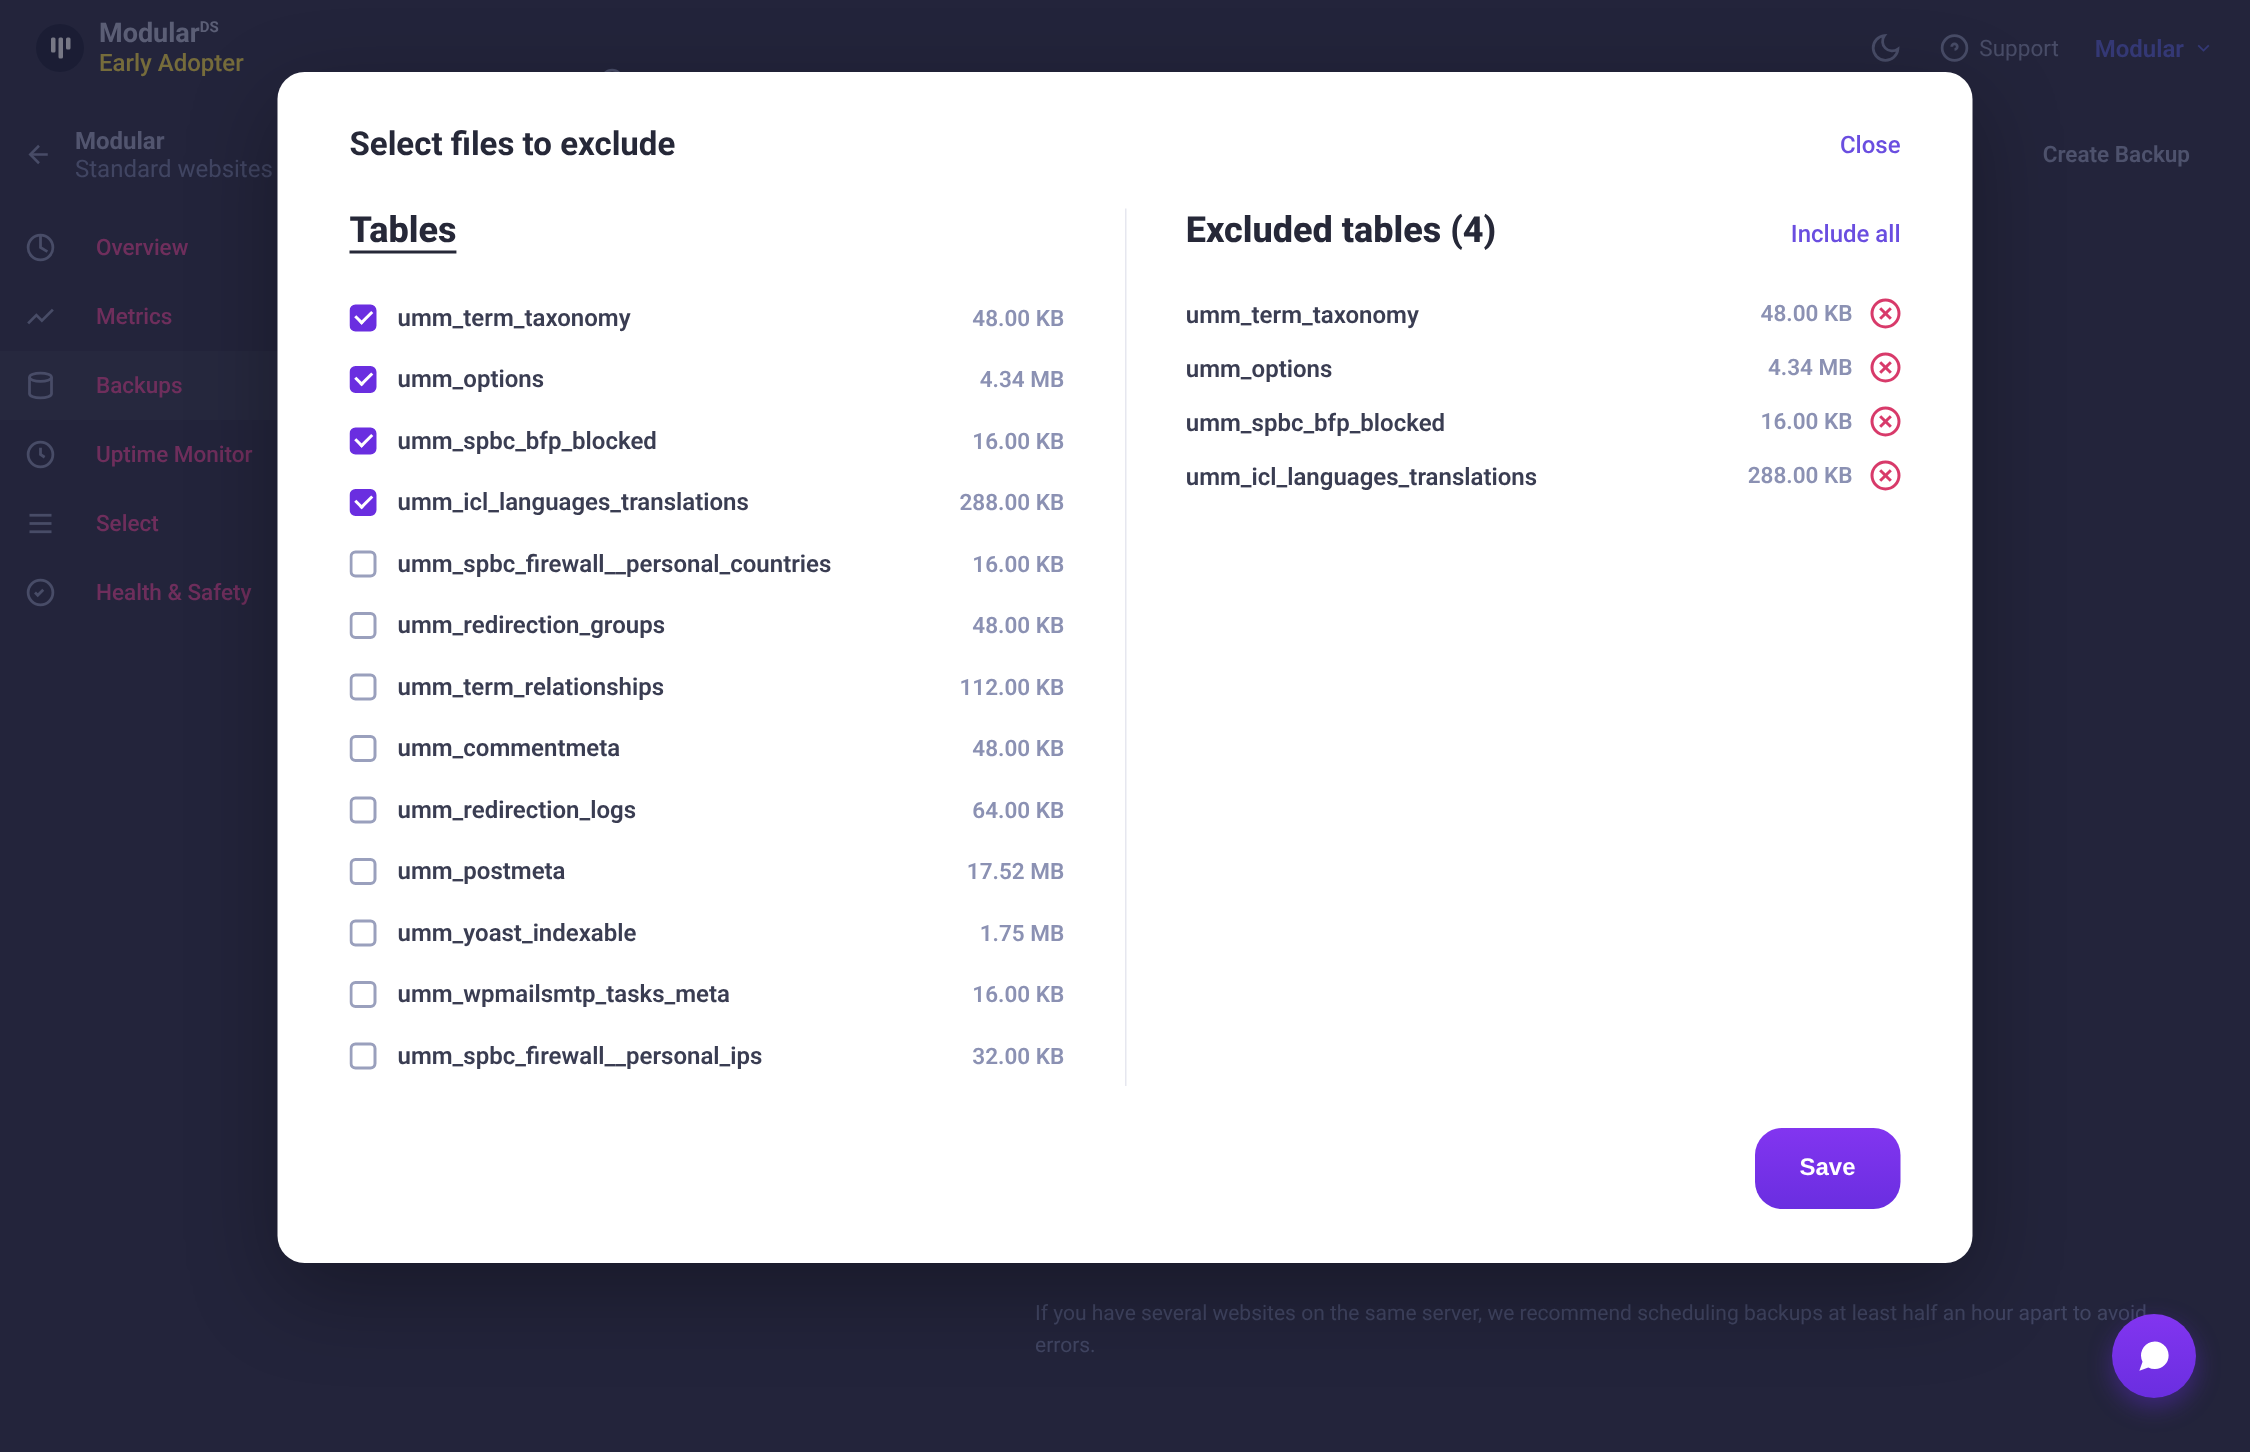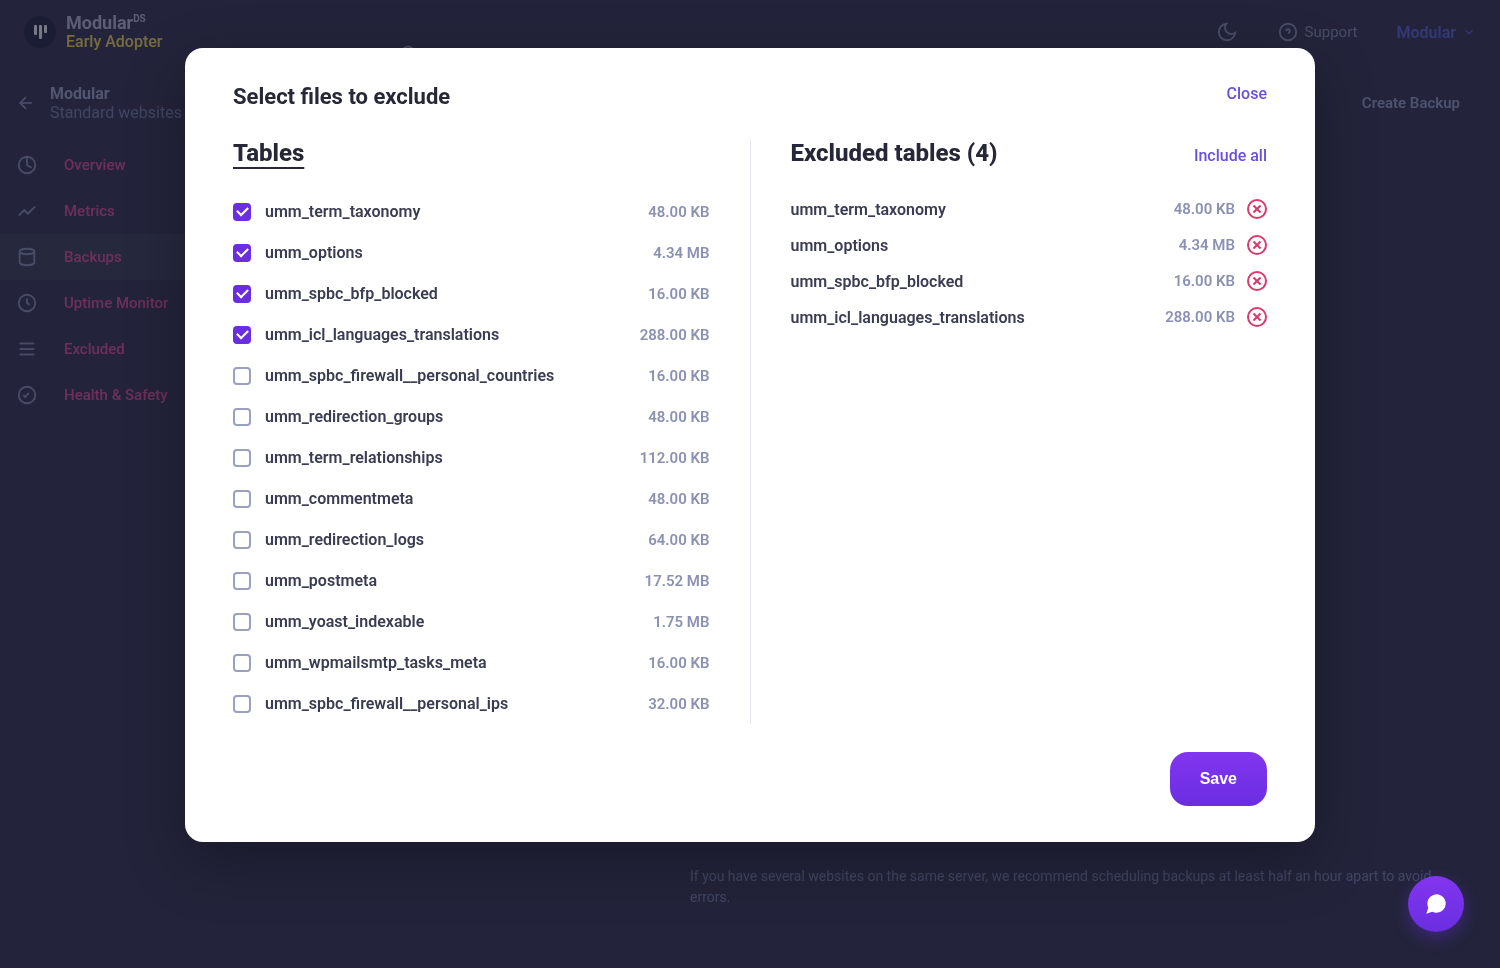--- a/index.html
+++ b/index.html
@@ -46,21 +46,21 @@
   color: #7880a8;
   display: flex;
   align-items: center;
   gap: 10px;
   font-size: 15px;
   margin-top: 44px;
 }
 .header-right {
   margin-left: auto;
   display: flex;
-  gap: 39px;
+  gap: 24px;
   color: #8b91b3;
 }
 .header-link { display:flex; align-items:center; gap:6px; font-size:15px; }
 .user-dd { color: #5860d8; font-weight:600; display:flex; align-items:center; gap:6px;}
 
 .main-wrap { flex:1; display:flex; }
 .sidebar {
   width: 280px;
   padding: 20px 0;
 }
@@ -99,21 +99,21 @@
 }
 .modal {
   width: 1130px;
   background: #fff;
   border-radius: 18px;
   padding: 36px 48px 36px;
   box-shadow: 0 20px 60px rgba(0,0,0,0.3);
   position:relative;
 }
 .modal-header {
-  display:flex; justify-content:space-between; 
+  display:flex; justify-content:space-between; align-items:center;
   margin-bottom: 30px;
 }
 .modal-title { font-size: 22px; font-weight:700; color:#262838;}
 .close-link { color:#6a4ee0; font-size:16px; font-weight:500; cursor:pointer;}
 
 .columns { display:flex; gap:0;justify-content:flex-end; }
 .col-left { flex:1; padding-right: 40px; border-right: 1px solid #e6e7ef;}
 .col-right { flex:1; padding-left: 40px;}
 
 .col-head {
@@ -263,21 +263,21 @@
             <polyline points="12 7 12 12 15 14"></polyline>
           </svg>
         <span>Uptime Monitor</span>
       </div>
       <div class="nav-item">
         <svg class="nav-icon" viewBox="0 0 24 24">
             <line x1="4" y1="6" x2="20" y2="6"></line>
             <line x1="4" y1="12" x2="20" y2="12"></line>
             <line x1="4" y1="18" x2="20" y2="18"></line>
           </svg>
-        <span>Excluded</span>
+        <span>Select</span>
       </div>
       <div class="nav-item">
         <svg class="nav-icon" viewBox="0 0 24 24">
             <circle cx="12" cy="12" r="9"></circle>
             <path d="M8 12l2 2 4-4"></path>
           </svg>
         <span>Health &amp; Safety</span>
       </div>
     </div>
 

